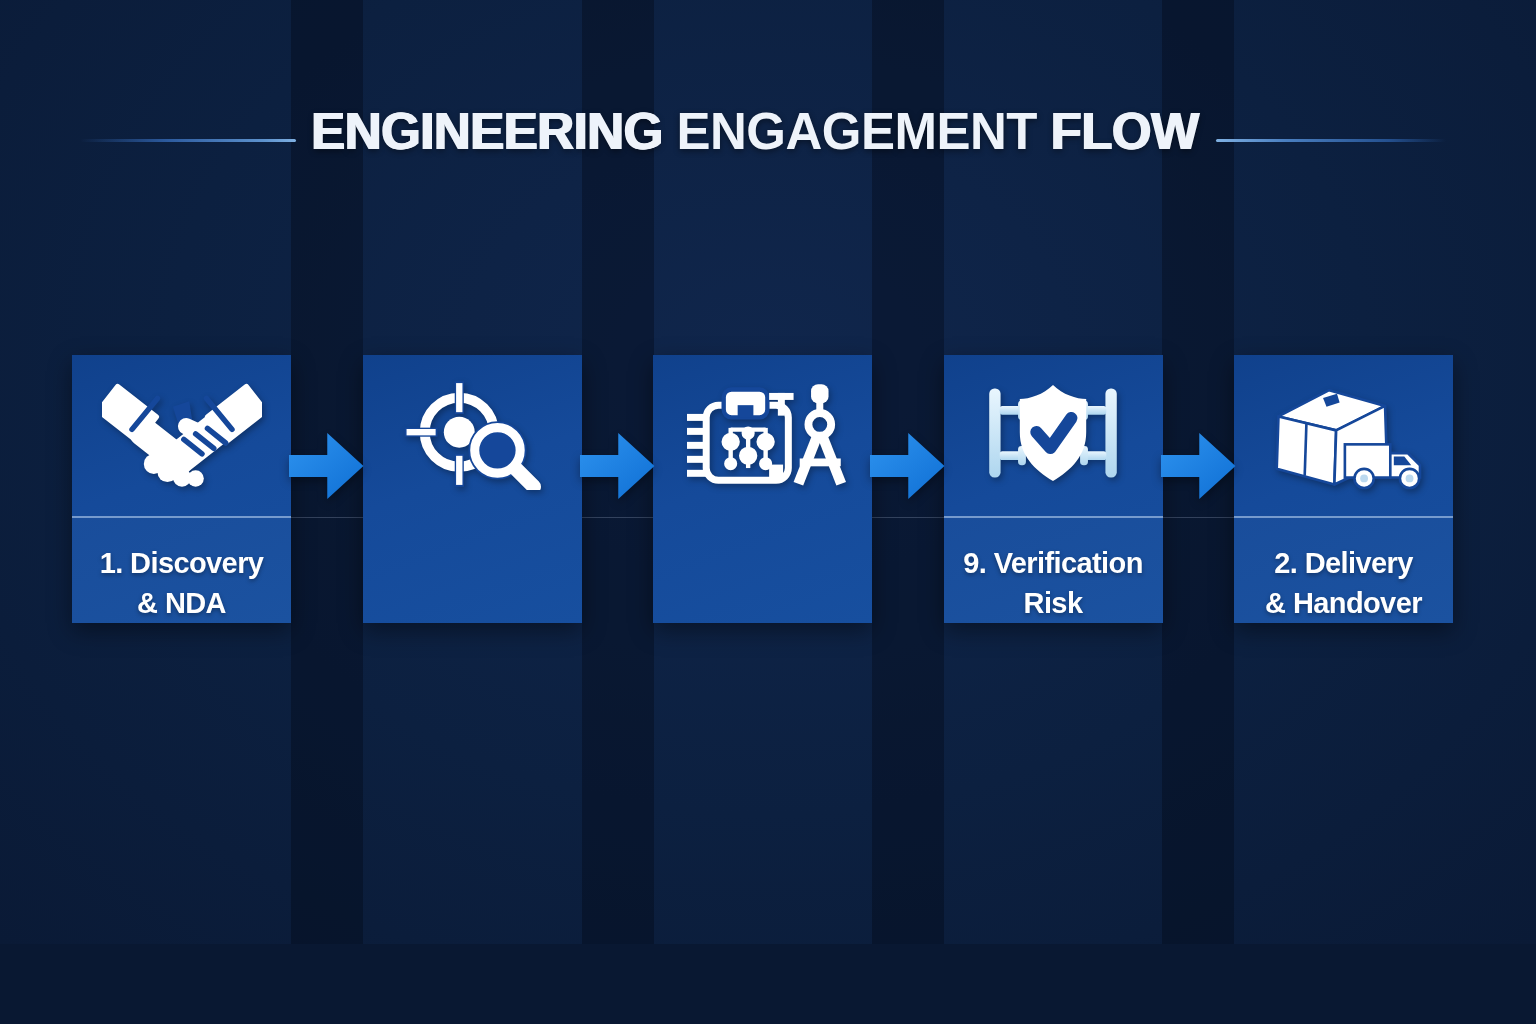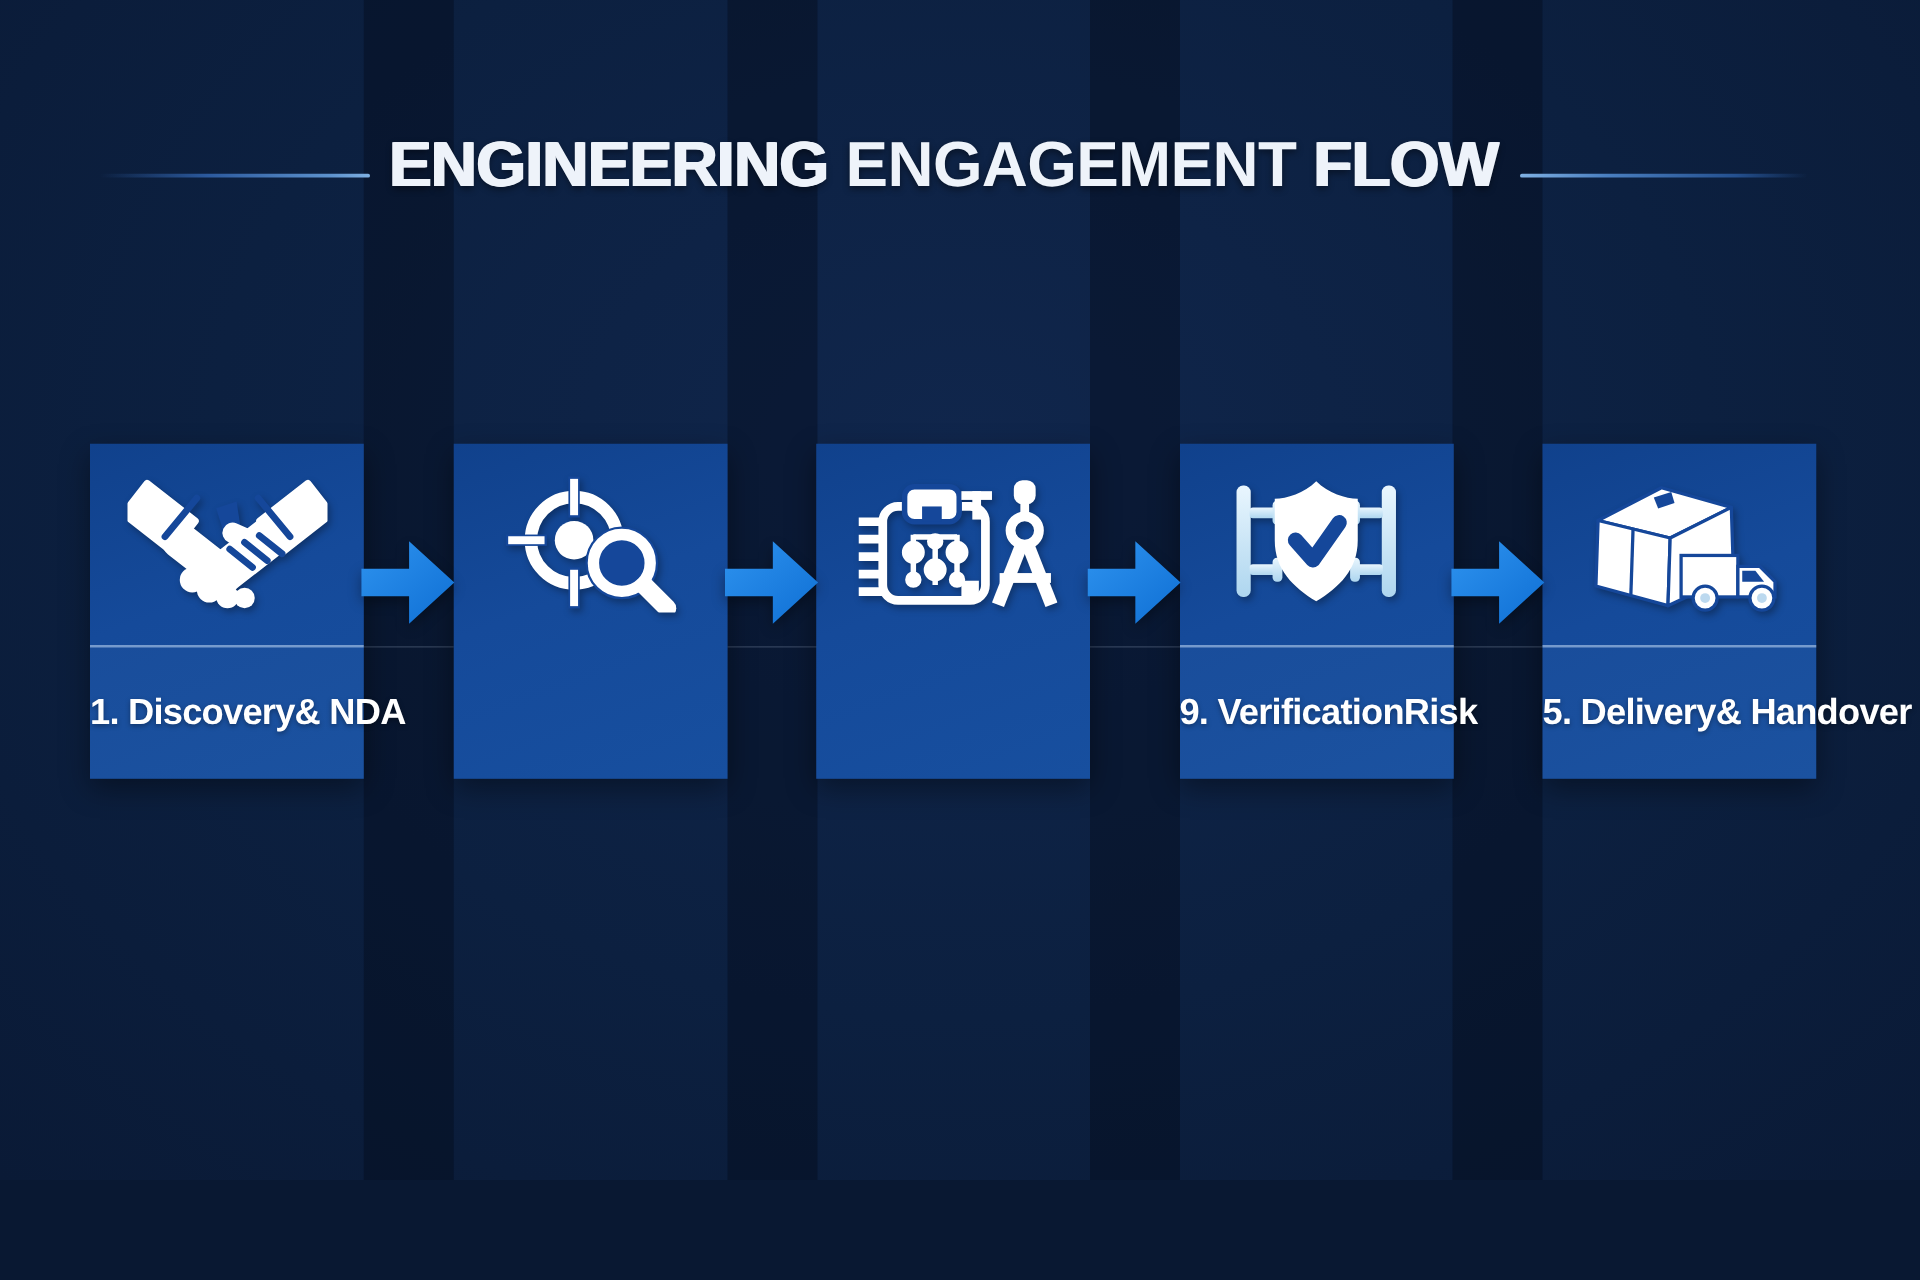--- a/index.html
+++ b/index.html
@@ -29,21 +29,21 @@
   .step{
     width:219px;height:268px;flex:0 0 219px;display:flex;flex-direction:column;
     background:linear-gradient(160deg,#10418c 0%,#154a9a 45%,#174f9f 100%);
     box-shadow:0 8px 22px rgba(0,0,0,0.4);
   }
   .icon-area{height:162px;position:relative;display:flex;align-items:center;justify-content:center;}
   .icon-area svg{filter:drop-shadow(2px 3px 3px rgba(0,0,0,0.30));}
   .label-area{
     height:106px;border-top:2px solid rgba(195,218,245,0.55);
     background:rgba(255,255,255,0.02);
-    display:flex;flex-direction:row;align-items:center;justify-content:flex-start;
+    display:flex;flex-direction:column;align-items:center;justify-content:flex-end;
     color:#ffffff;font-weight:700;font-size:29px;line-height:40px;letter-spacing:-0.6px;
     text-align:center;white-space:nowrap;text-shadow:0 2px 4px rgba(0,0,0,0.35);
   }
   .arrow-cell{flex:1 1 auto;position:relative;}
   .arrow-cell svg{position:absolute;left:-2px;top:73px;width:calc(100% + 4px);height:76px;
     filter:drop-shadow(0 4px 5px rgba(0,0,0,0.35));}
 </style>
 </head>
 <body>
 
@@ -244,19 +244,19 @@
           <g>
             <circle cx="118" cy="115" r="11" fill="#ffffff" stroke="#15479a" stroke-width="3"></circle>
             <circle cx="118" cy="115" r="4.5" fill="#bcd9ef"></circle>
             <circle cx="170" cy="115" r="11" fill="#ffffff" stroke="#15479a" stroke-width="3"></circle>
             <circle cx="170" cy="115" r="4.5" fill="#bcd9ef"></circle>
           </g>
         </svg>
         </span>
       </div>
       <div class="label-area">
-        <div>5. Delivery</div>
+        <div>2. Delivery</div>
         <div>&amp; Handover</div>
       </div>
     </div>
 
   </div>
 </div>
 
 </body></html>

